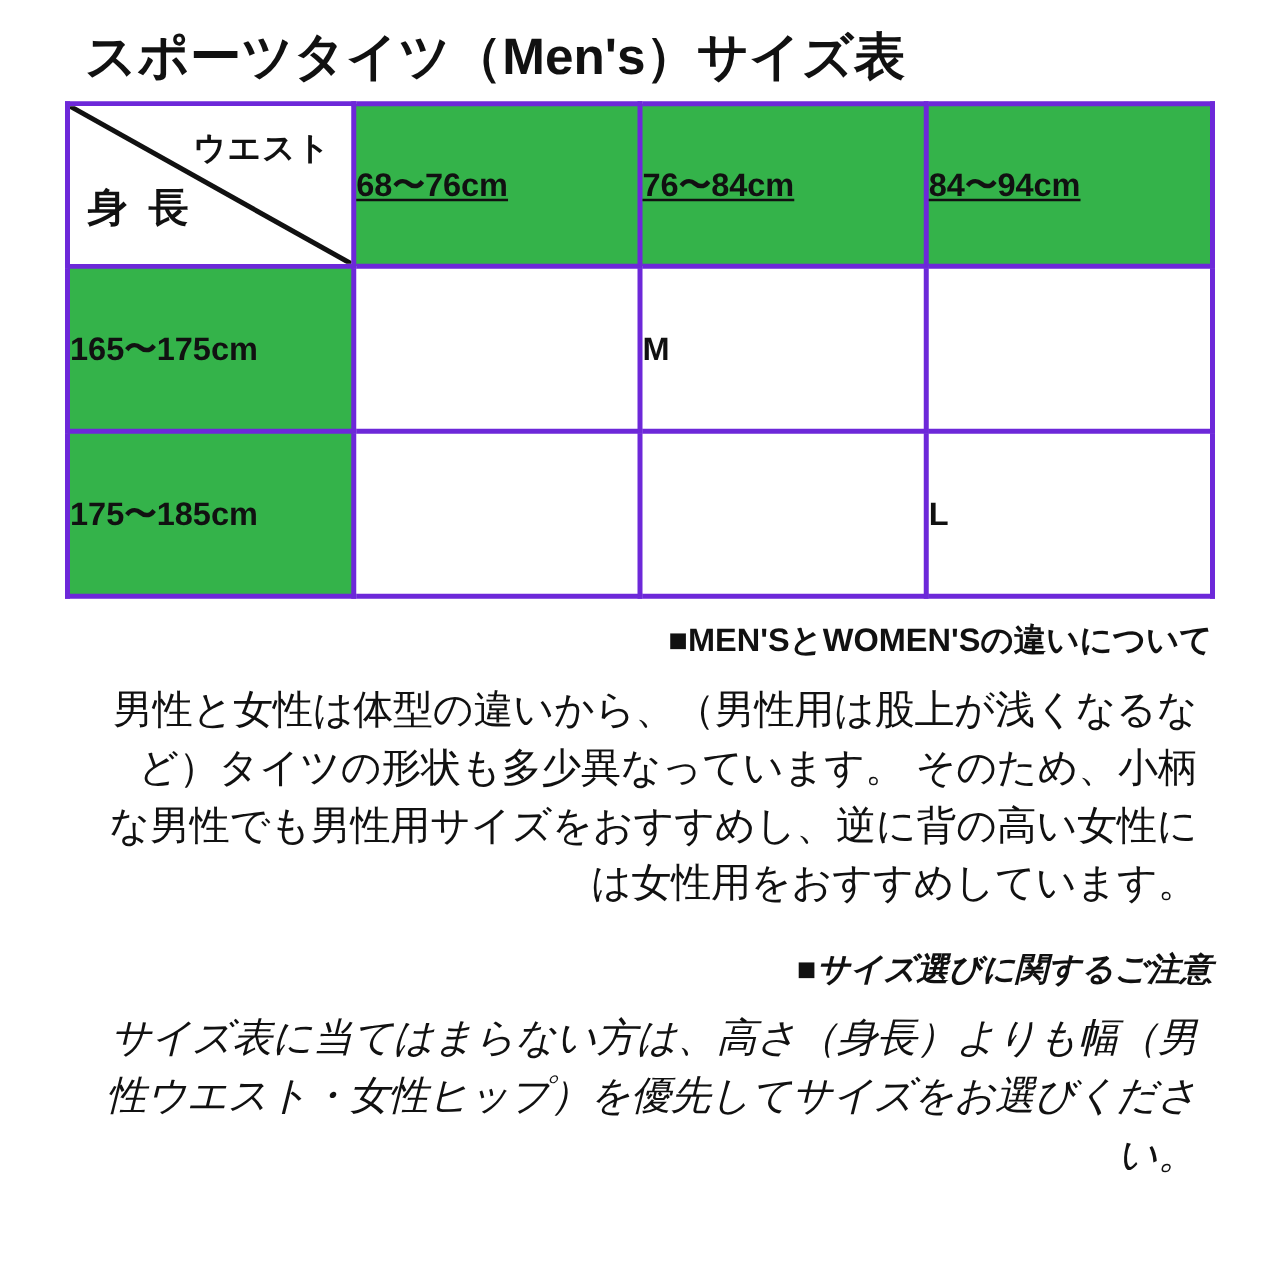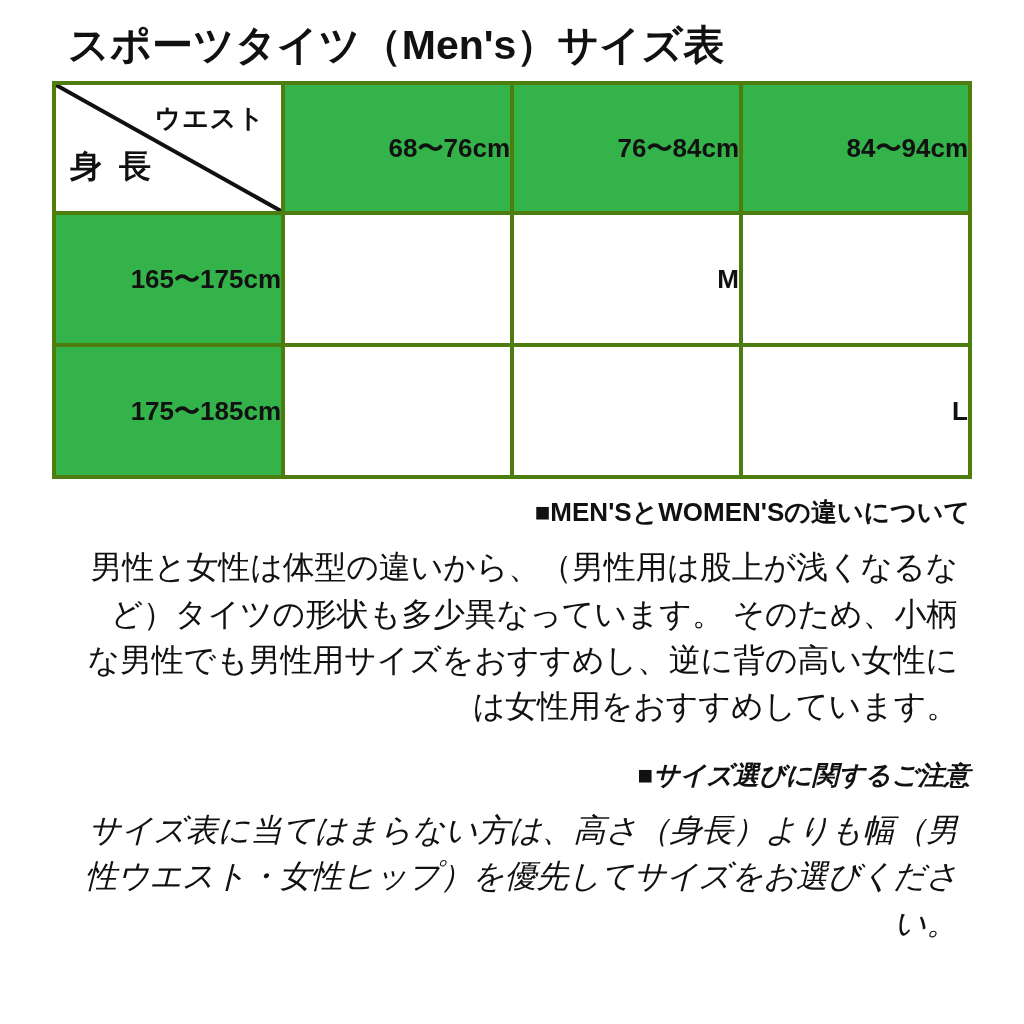--- a/index.html
+++ b/index.html
@@ -30,22 +30,22 @@
     color: #111111;
     white-space: nowrap;
   }
   table.size-table {
     border-collapse: collapse;
     table-layout: fixed;
     width: 920px;
     margin: 0 0 0 0;
   }
   table.size-table td {
-    border: 4px solid #4d7c0f;
-    text-align: right;
+    border: 4px solid #6d28d9;
+    text-align: left;
     vertical-align: middle;
     font-size: 26px;
     font-weight: bold;
     padding: 0;
   }
   .green {
     background: #34b34a;
   }
   .corner-cell {
     position: relative;
@@ -72,20 +72,21 @@
     position: absolute;
     left: 14px;
     bottom: 22px;
     font-size: 32px;
     font-weight: bold;
     letter-spacing: 4px;
   }
   .col-head {
     height: 126px;
     font-size: 27px;
+    text-decoration: underline;
   }
   .row-head {
     height: 128px;
     font-size: 27px;
   }
   .cell-size {
     font-size: 46px;
     font-weight: bold;
     background: #ffffff;
   }

